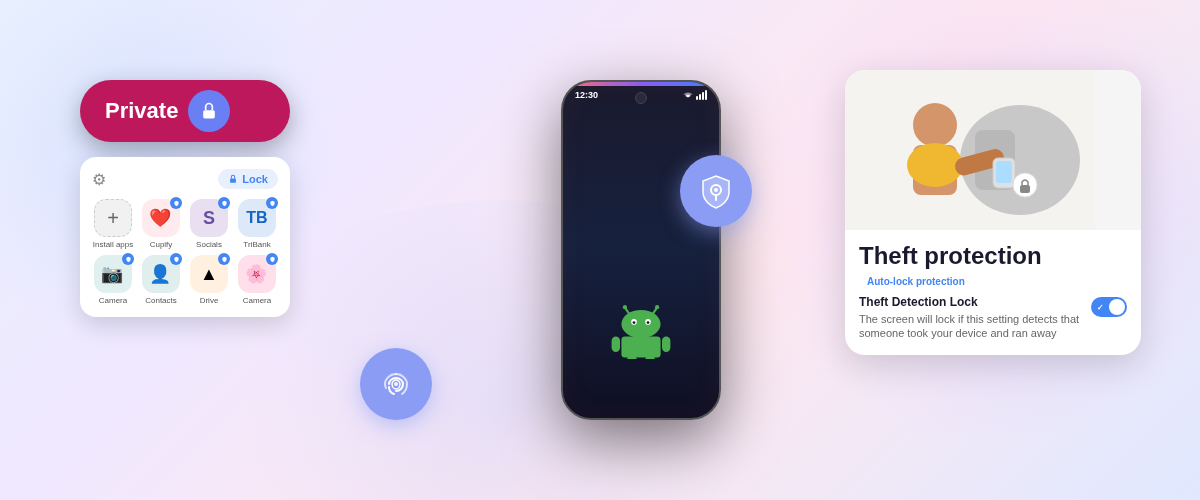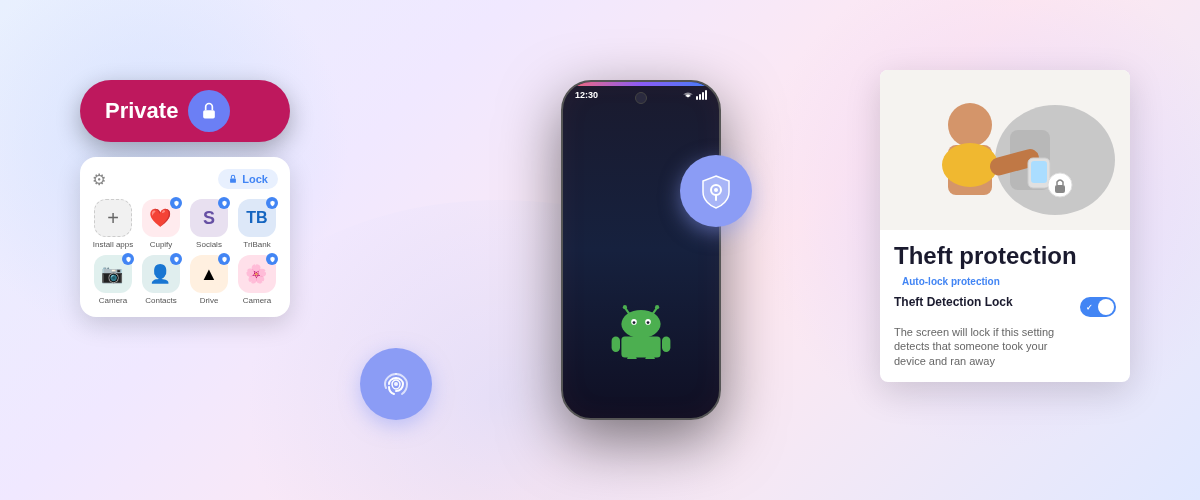--- a/index.html
+++ b/index.html
@@ -243,26 +243,26 @@
       display: flex;
       align-items: center;
       justify-content: center;
       box-shadow: 0 6px 20px rgba(139,156,245,0.5);
       font-size: 30px;
     }
 
     
     .right-panel {
       position: absolute;
-      right: 70px;
+      right: 59px;
       top: 70px;
       z-index: 20;
-      width: 250px;
+      width: 296px;
       background: white;
-      border-radius: 8px;
+      border-radius: 20px;
       overflow: hidden;
       box-shadow: 0 10px 35px rgba(0,0,0,0.15);
     }
     .theft-image {
       width: 100%;
       height: 160px;
       background: #f5f5f5;
       position: relative;
       overflow: hidden;
     }
@@ -285,21 +285,21 @@
     .theft-row {
       display: flex;
       justify-content: space-between;
       align-items: flex-start;
       gap: 8px;
     }
     .theft-row-title {
       font-size: 12px;
       font-weight: 700;
       color: #1a1a2e;
-      margin-bottom: 16px;
+      margin-bottom: 3px;
     }
     .theft-row-desc {
       font-size: 11px;
       color: #666;
       line-height: 1.3;
     }
     .toggle {
       width: 36px;
       height: 20px;
       background: #4285f4;

